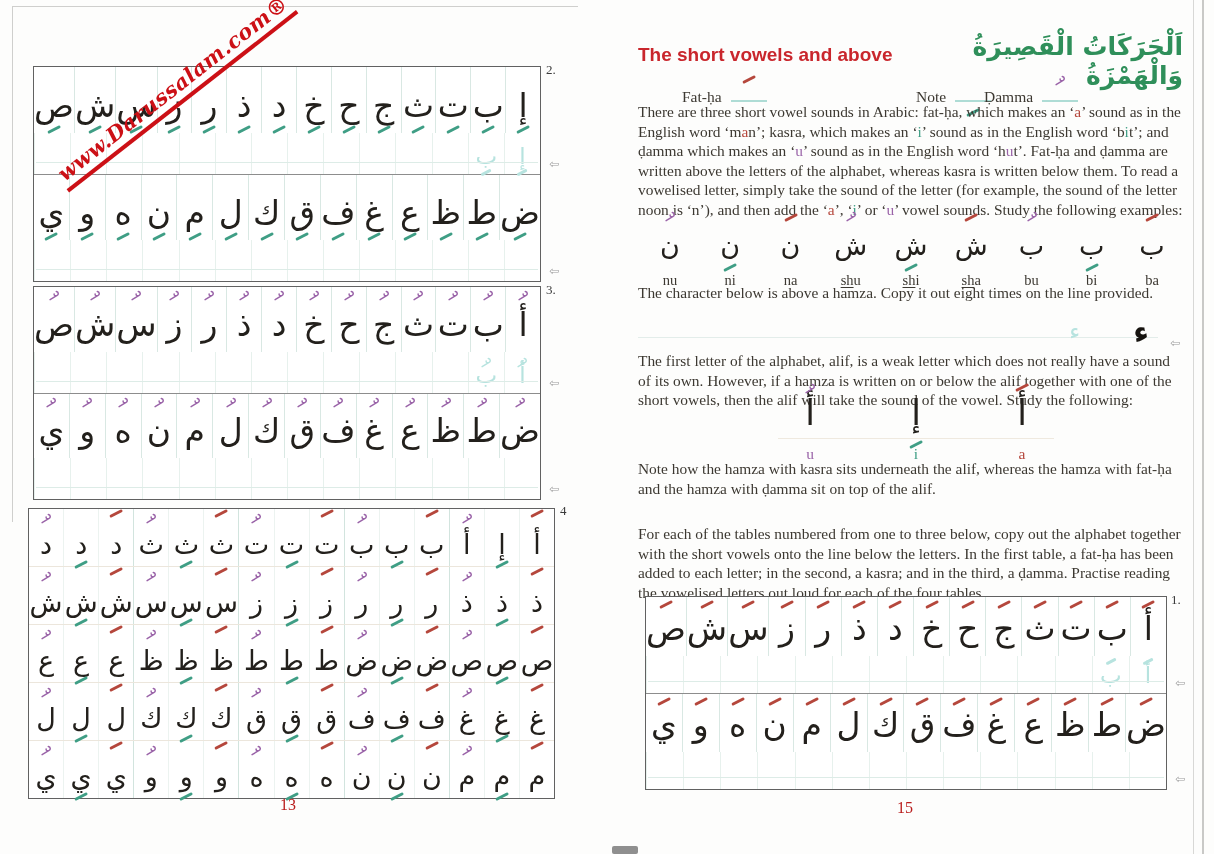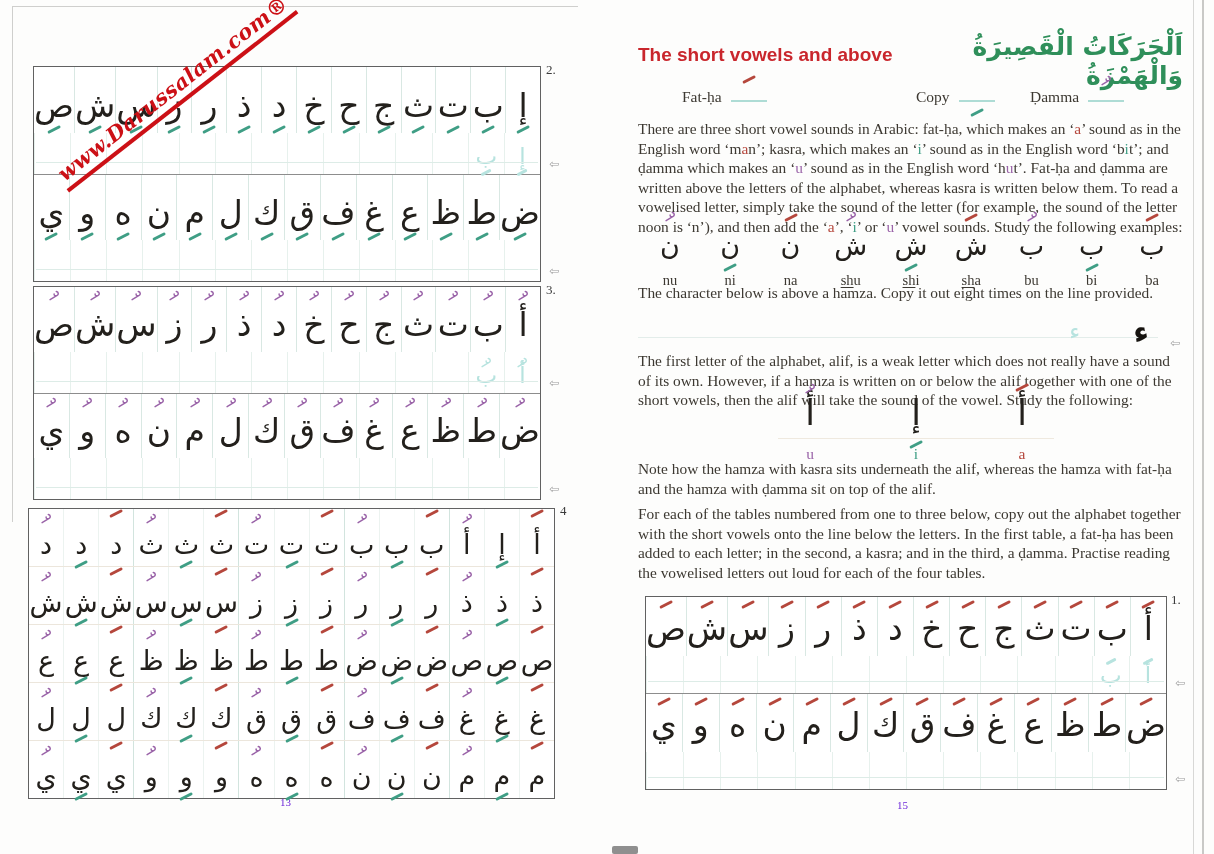--- a/index.html
+++ b/index.html
@@ -44,36 +44,36 @@
   #table-4{flex-direction:column}
   .drow{flex:1;display:flex;direction:rtl;border-bottom:1px solid #ece6dc;position:relative}
   .drow:last-child{border-bottom:none}
   .drow .cell{border-left:1px solid #ecf3f0;padding-bottom:8px}
   .drow .cell.trio-end{border-left:1px solid #d2e4de}
   .drow .cell:last-child{border-left:none}
   .drow .ar{font-size:27px}
   .drow .mk.above{top:3px}.drow .mk.below{bottom:0}
   .tbl-label{position:absolute;font-size:13px;color:#3a3a3a;z-index:3;font-family:"Liberation Serif",serif}
   #label-2{left:546px;top:62px}#label-3{left:546px;top:282px}#label-4{left:560px;top:503px}#label-1{left:1171px;top:592px}
-  .pagenum{position:absolute;font-size:11px;color:#6d28d9}
+  .pagenum{position:absolute;font-size:16px;color:#b91c1c}
   #pagenum-13{left:280px;top:796px}#pagenum-12{left:897px;top:799px}
   
   #title-en{position:absolute;left:638px;top:44px;font-family:"Liberation Sans",sans-serif;font-weight:bold;font-size:19px;color:var(--red)}
   #title-ar{position:absolute;left:880px;top:32px;width:303px;text-align:right;direction:rtl;font-family:"DejaVu Sans",sans-serif;font-size:25px;font-weight:bold;color:var(--green)}
   .vh{position:absolute;font-size:15.5px;color:var(--text);white-space:nowrap}
-  #vh-0{left:682px;top:88px}#vh-1{left:916px;top:88px}#vh-2{left:1030px;top:88px}
+  #vh-0{left:682px;top:88px}#vh-1{left:916px;top:88px}#vh-2{left:984px;top:88px}
   .vline{display:inline-block;width:36px;height:12px;border-bottom:2px solid var(--lineteal);margin-left:9px;position:relative;vertical-align:baseline}
   .vline .mk.above{top:-12px}.vline .mk.below{bottom:-14px}
   .vline .mk.damma{top:-16px}
   .bp{position:absolute;left:638px;width:548px;font-size:15.4px;line-height:1.27;color:var(--text)}
-  #para-intro{top:119px}
+  #para-intro{top:102px}
   #para-hamza{top:283px}
   #para-alif{top:351px}
   #para-note{top:459px}
-  #para-tables{top:504px}
+  #para-tables{top:524px}
   .cletter{font-weight:normal}
   .c-fatha{color:var(--fatha)}.c-kasra{color:var(--kasra)}.c-damma{color:var(--damma)}
   
   #examples-row{position:absolute;left:640px;top:218px;width:542px;display:flex;justify-content:space-between;padding:0 6px}
   .ex{width:48px;text-align:center}
   .ex-glyph{position:relative;height:44px;display:flex;align-items:flex-end;justify-content:center;padding-bottom:3px}
   .ex-glyph .ar{font-size:27px}
   .ex-glyph .mk.above{top:-2px}
   .ex-glyph .mk.below{bottom:-7px}
   .ex-glyph .mk.damma{top:-8px}
@@ -967,21 +967,21 @@
       </div>
     </div>
   </div>
 <span id="label-4" class="tbl-label">4</span>
 <span id="pagenum-13" class="pagenum">13</span>
 
 <h1 id="title-en">The short vowels and above</h1>
 <div id="title-ar">اَلْحَرَكَاتُ الْقَصِيرَةُ وَالْهَمْزَةُ</div>
 <div id="vowel-row">
     <span class="vh" id="vh-0"><span>Fat-ḥa</span><span class="vline"><span class="mk fatha above"></span></span></span>
-    <span class="vh" id="vh-1"><span>Copy</span><span class="vline"><span class="mk kasra below"></span></span></span>
+    <span class="vh" id="vh-1"><span>Note</span><span class="vline"><span class="mk kasra below"></span></span></span>
     <span class="vh" id="vh-2"><span>Ḍamma</span><span class="vline"><span class="mk damma above"><svg viewBox="0 0 13 13" width="13" height="13">
             <path d="M8.8 1.6c2.3.4 2.7 3.2.6 4-1.4.55-3-.2-2.8-1.5m2.6 1.6L2.6 9.6" fill="none" stroke="currentColor" stroke-width="1.5" stroke-linecap="round"></path>
           </svg></span></span></span>
   </div>
 <p id="para-intro" class="bp"><span>There are three short vowel sounds in Arabic: fat-ḥa, which makes an ‘</span><span class="cletter c-fatha">a</span><span>’ sound as in the English word ‘m</span><span class="cletter c-fatha">a</span><span>n’; kasra, which makes an ‘</span><span class="cletter c-kasra">i</span><span>’ sound as in the English word ‘b</span><span class="cletter c-kasra">i</span><span>t’; and ḍamma which makes an ‘</span><span class="cletter c-damma">u</span><span>’ sound as in the English word ‘h</span><span class="cletter c-damma">u</span><span>t’. Fat-ḥa and ḍamma are written above the letters of the alphabet, whereas kasra is written below them. To read a vowelised letter, simply take the sound of the letter (for example, the sound of the letter noon is ‘n’), and then add the ‘</span><span class="cletter c-fatha">a</span><span>’, ‘</span><span class="cletter c-kasra">i</span><span>’ or ‘</span><span class="cletter c-damma">u</span><span>’ vowel sounds. Study the following examples:</span></p>
 <div id="examples-row">
     <div class="ex">
       <div class="ex-glyph">
         <span class="ar">ن</span>
         <span class="mk damma above"><svg viewBox="0 0 13 13" width="13" height="13">

